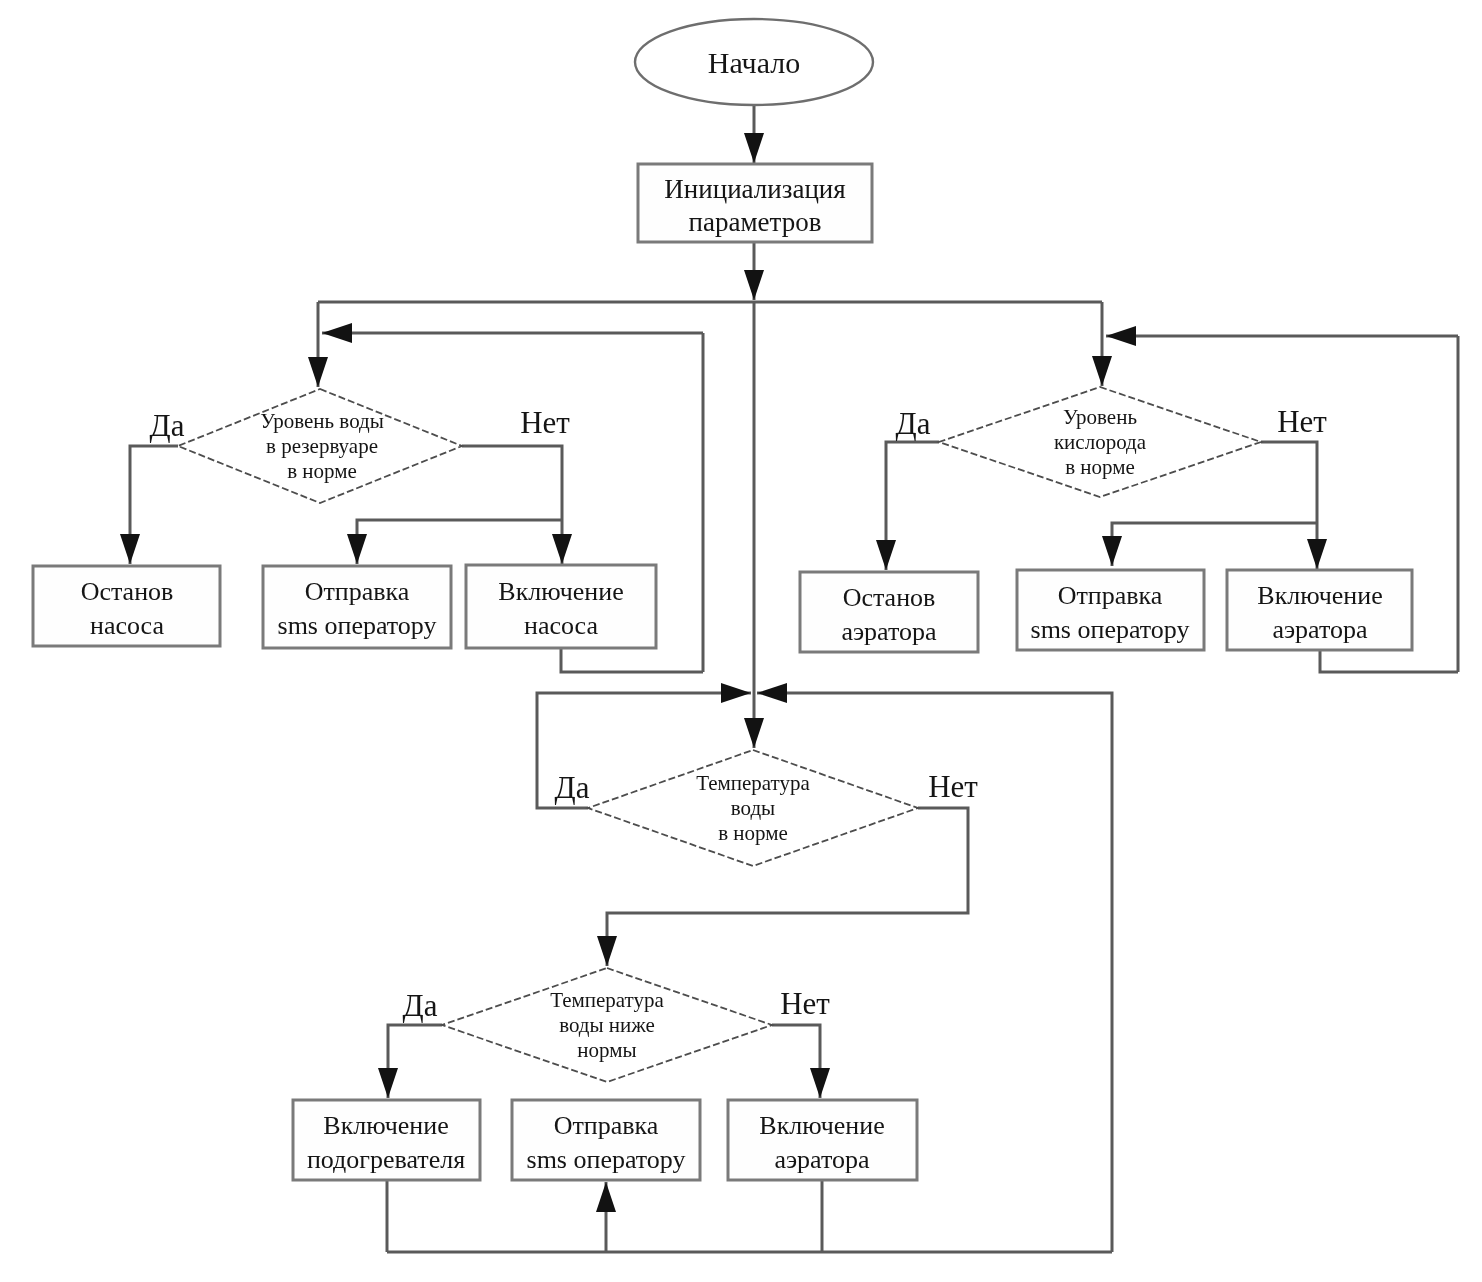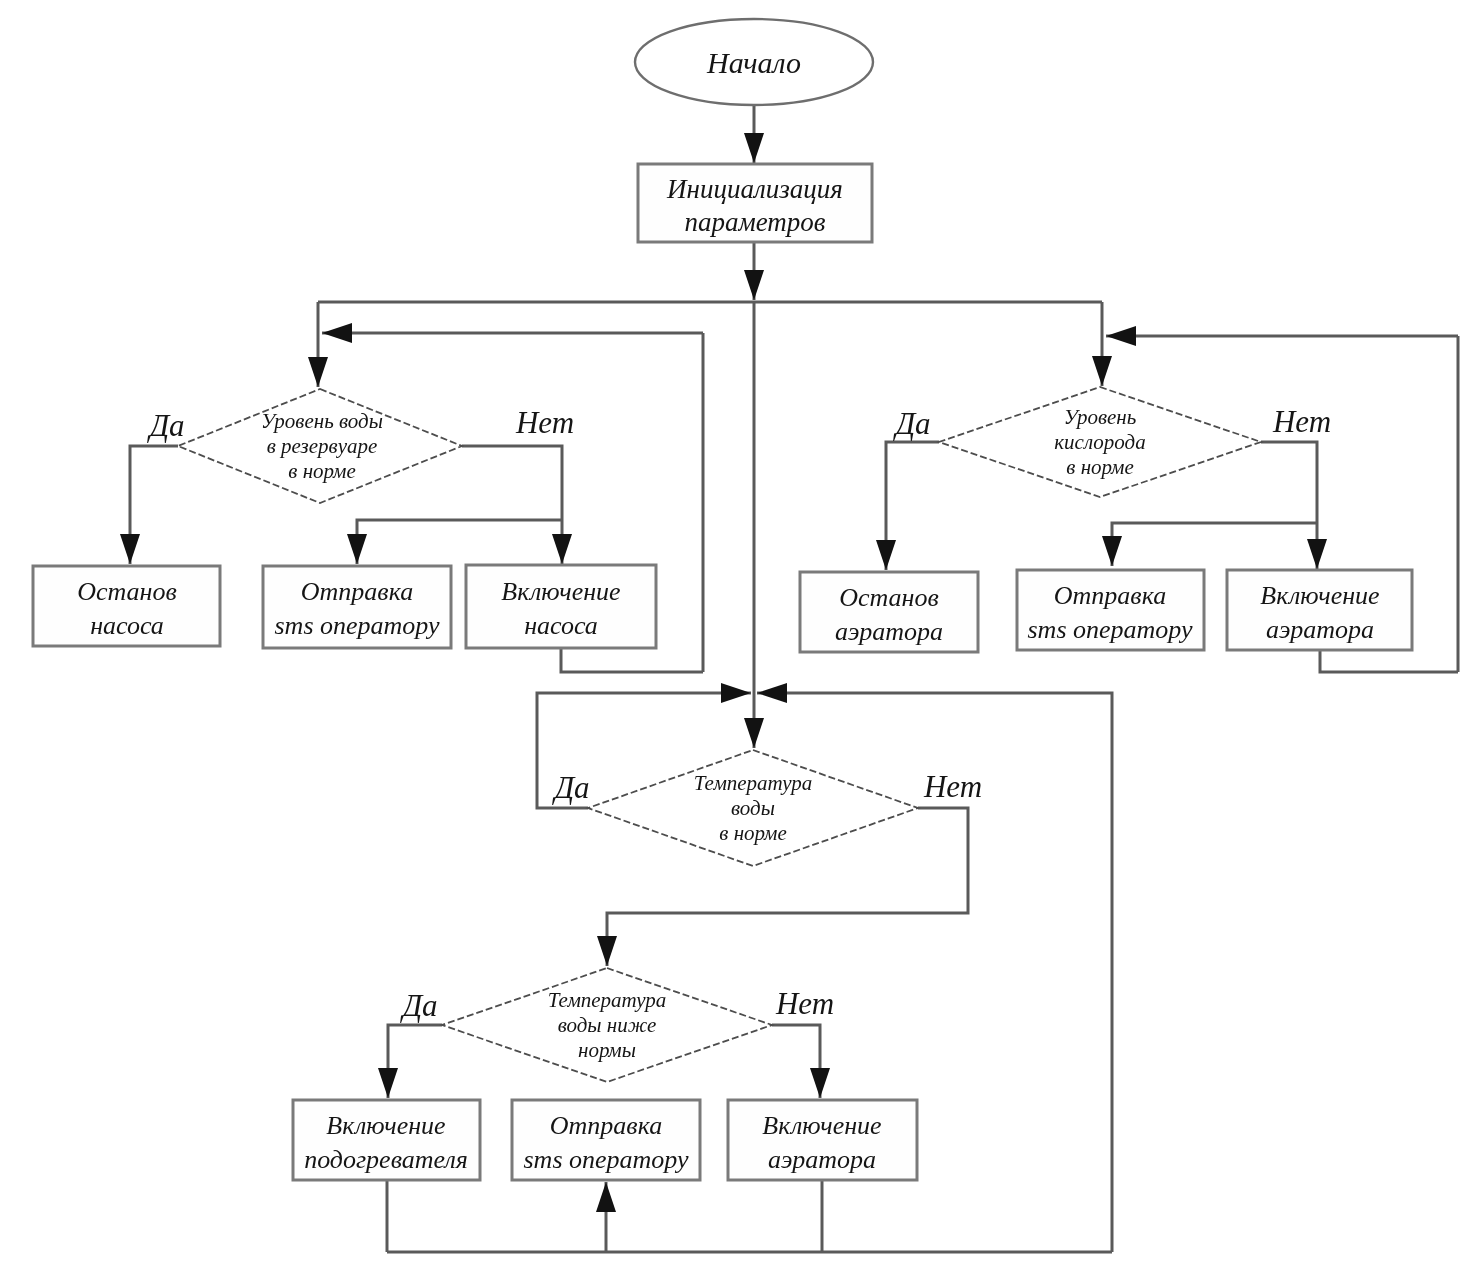--- a/index.html
+++ b/index.html
@@ -1,20 +1,20 @@
 <!DOCTYPE html>
 <html style="--line-color: #5a5a5a; --arrow-color: #121212; --border-color: #7a7a7a; --diamond-color: #4d4d4d; --text-color: #151515; --bg-color: #ffffff;"><head>
 <meta charset="utf-8">
 <style>
   :root{
     --line-color:#5a5a5a; --arrow-color:#121212; --border-color:#7a7a7a;
     --diamond-color:#4d4d4d; --text-color:#151515; --bg-color:#ffffff;
   }
   html,body{margin:0;padding:0;background:var(--bg-color);}
-  .page{width:1482px;height:1282px;position:relative;background:var(--bg-color);font-style:italic;}
+  .page{width:1482px;height:1282px;position:relative;background:var(--bg-color);}
   svg{display:block;}
   .edge{stroke:var(--line-color);stroke-width:3;fill:none;}
   .arrow{fill:var(--arrow-color);stroke:none;}
   .shape-box{fill:#fefefe;stroke:var(--border-color);stroke-width:3;}
   .shape-ellipse{fill:#ffffff;stroke:#6e6e6e;stroke-width:2.4;}
   .shape-diamond{fill:#ffffff;stroke:var(--diamond-color);stroke-width:1.8;stroke-dasharray:7 3;}
   text{fill:var(--text-color);font-family:"Liberation Serif","DejaVu Serif",serif;text-anchor:middle;}
   .t-start{font-size:30px;}
   .t-init{font-size:27px;}
   .t-box{font-size:26px;}

